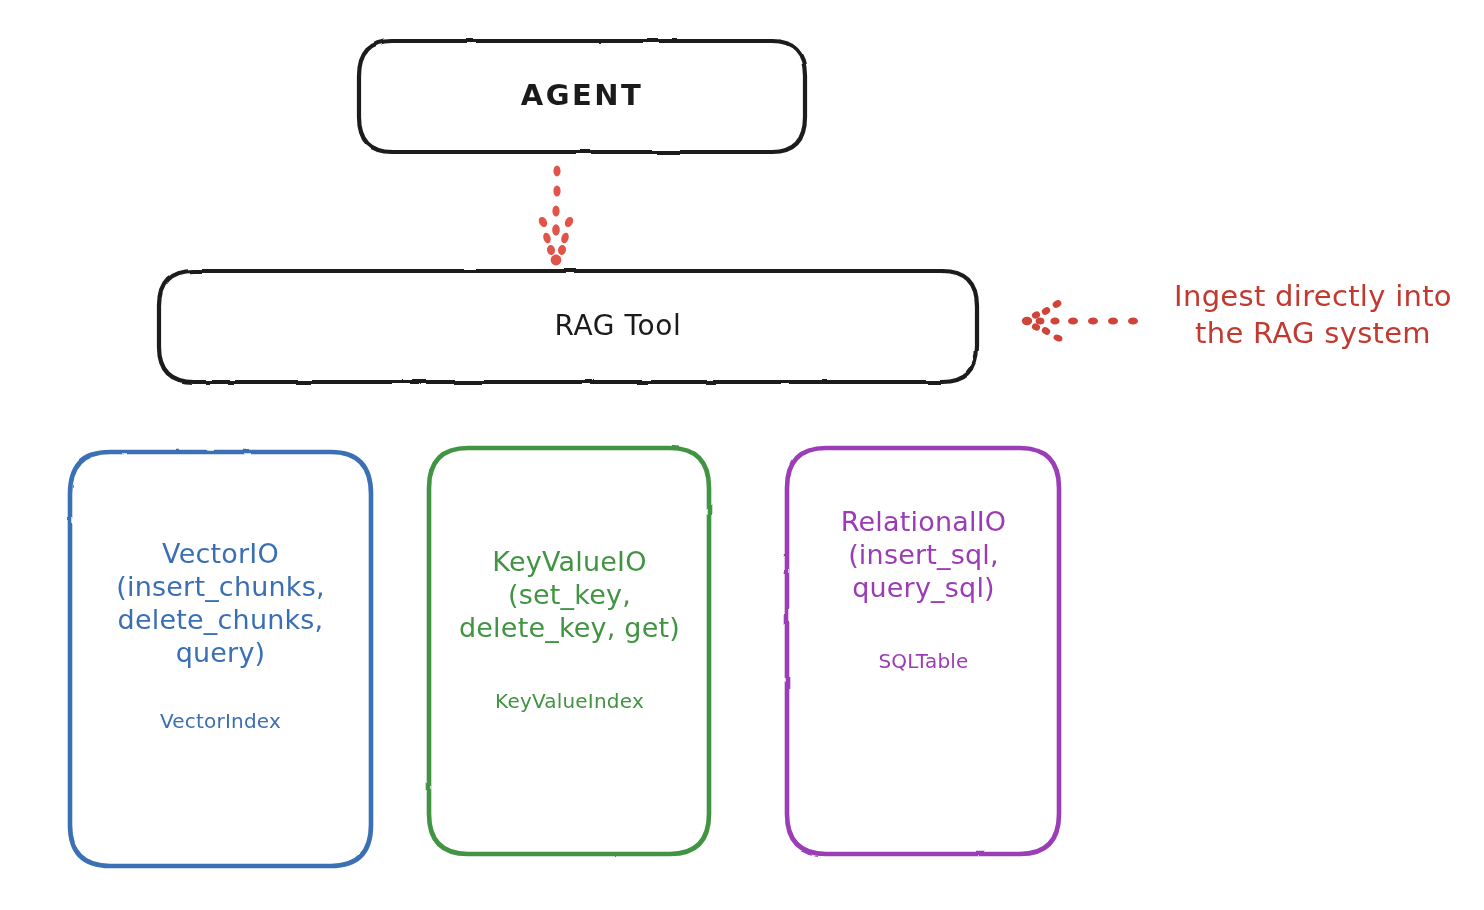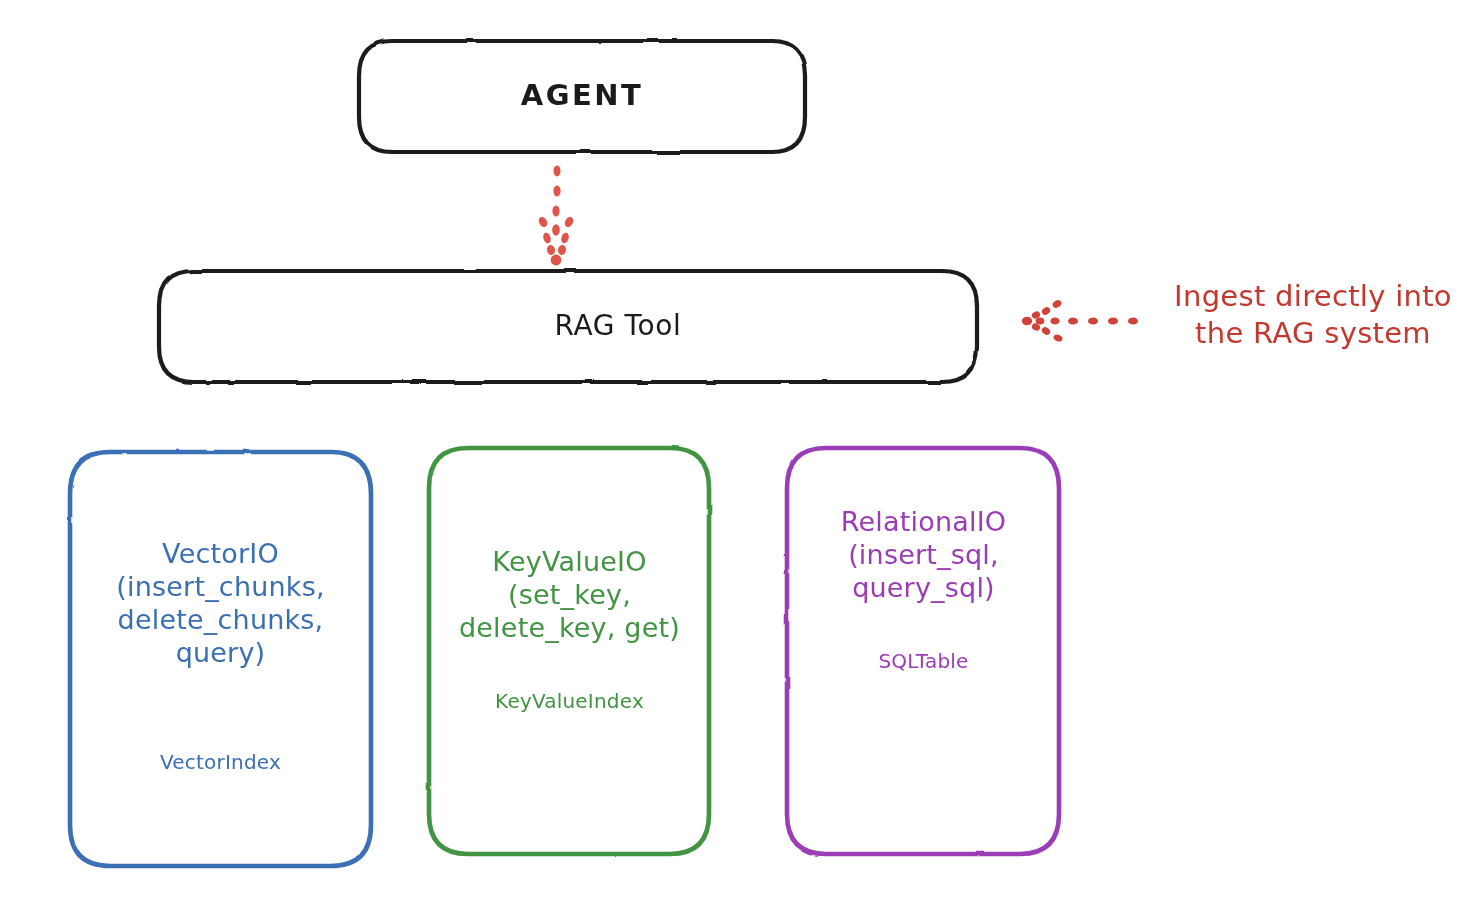--- a/index.html
+++ b/index.html
@@ -97,21 +97,21 @@
     font-weight: 500;
     margin-top: 44px;
   }
   #vectorio-node .io-primary,
   #vectorio-node .io-secondary { color: #3a6fb4; }
   #keyvalueio-node .io-primary,
   #keyvalueio-node .io-secondary { color: #419442; }
   #relationalio-node .io-primary,
   #relationalio-node .io-secondary { color: #9b3cb6; }
 
-  #vectorio-node .io-secondary { margin-top: 80px; }
+  #vectorio-node .io-secondary { margin-top: 39px; }
 
   
   #ingest-annotation {
     position: absolute;
     left: 1148px;
     top: 278px;
     width: 330px;
     text-align: center;
     font-size: 29px;
     line-height: 1.28;

